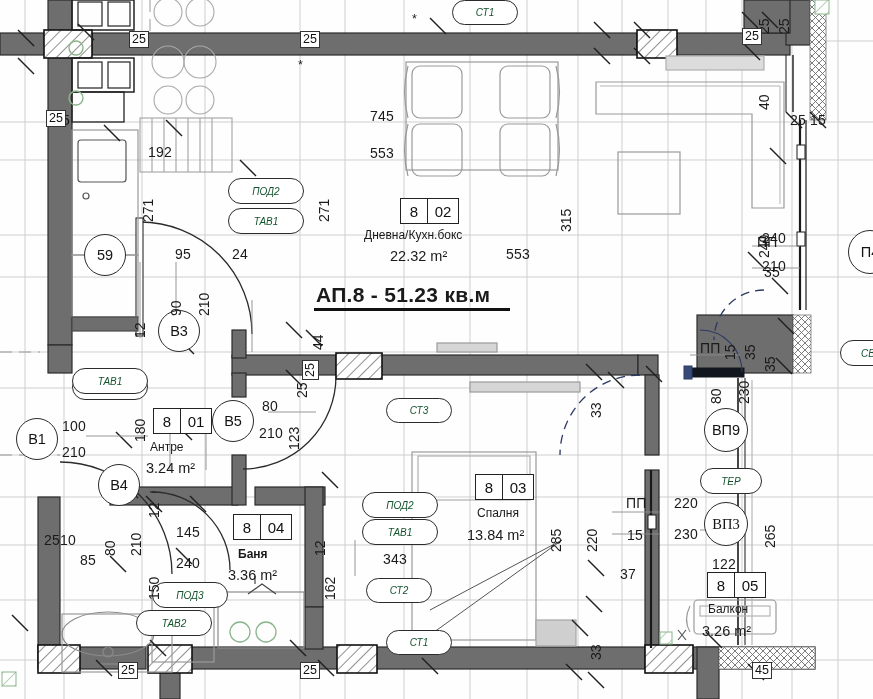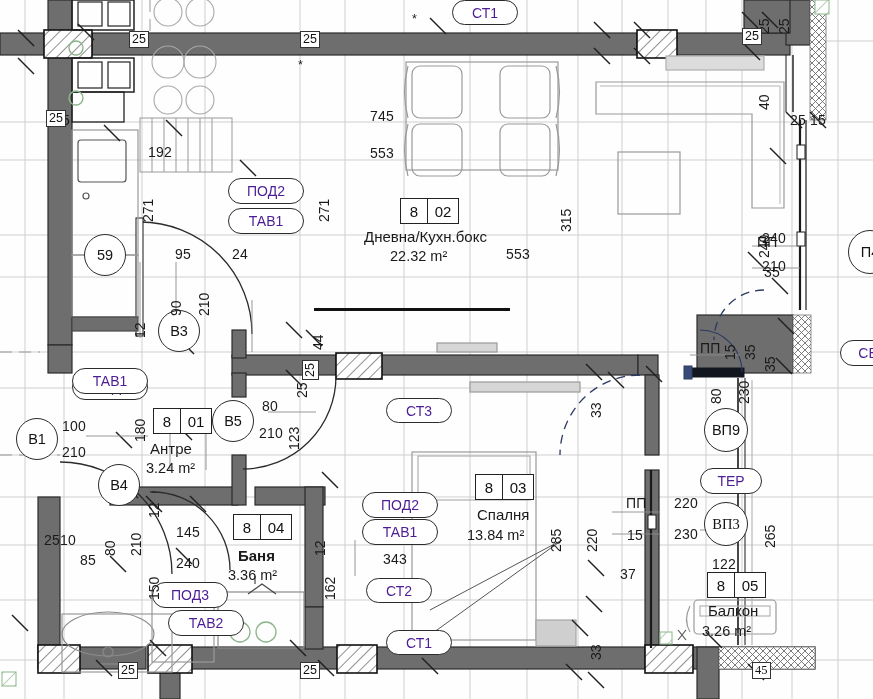--- a/index.html
+++ b/index.html
@@ -4,29 +4,29 @@
 <style>
   html,body{margin:0;padding:0;background:#ffffff;}
   body{font-family:"Liberation Sans","DejaVu Sans",sans-serif;}
   #plan{position:relative;width:873px;height:699px;background:#fefefe;overflow:hidden;}
   #plan svg{position:absolute;left:0;top:0;}
 
   
   .t{position:absolute;white-space:nowrap;color:#1a1a1a;font-family:"Liberation Sans","DejaVu Sans",sans-serif;}
   .dim{font-size:14px;letter-spacing:.2px;}
   .dimv{font-size:14px;transform-origin:left top;transform:rotate(-90deg);}
-  .roomname{font-size:15px;}
+  .roomname{font-size:12px;}
   .roomarea{font-size:14.5px;}
   .title{font-size:21px;font-weight:bold;letter-spacing:.3px;}
   .small{font-size:12.5px;}
 
   
   .pill{position:absolute;border:1.3px solid #2b2b2b;border-radius:999px;
         background:#ffffff;display:flex;align-items:center;justify-content:center;
-        font-size:14px;color:#4c1d95;}
+        font-size:10px;color:#14532d;font-style:italic;}
   
   .circ{position:absolute;border:1.3px solid #2b2b2b;border-radius:50%;
         background:#ffffff;display:flex;align-items:center;justify-content:center;
         font-size:14.5px;color:#141414;}
   
   .idbox{position:absolute;display:flex;border:1.4px solid #222;background:#fff;}
   .idbox > span{display:flex;align-items:center;justify-content:center;font-size:15px;color:#111;}
   .idbox > span.c1{width:26px;height:24px;border-right:1.4px solid #222;}
   .idbox > span.c2{width:30px;height:24px;}
   
@@ -353,20 +353,21 @@
       <line x1="752" y1="246" x2="800" y2="246"></line>
       <line x1="752" y1="268" x2="800" y2="268"></line>
       <line x1="612" y1="512" x2="660" y2="512"></line>
       <line x1="612" y1="534" x2="660" y2="534"></line>
       <line x1="700" y1="530" x2="740" y2="530"></line>
       <line x1="716" y1="576" x2="740" y2="596"></line>
       <line x1="690" y1="355" x2="740" y2="355"></line>
     </g>
   </svg>
 
+  <div class="t title" style="left:316px; top:283px;">АП.8 - 51.23 кв.м</div>
   <div class="titleunderline" style="left:314px; top:308px; width:196px;"></div>
 
   <div class="idbox" style="left:400px; top:198px;">
     <span class="c1">8</span>
     <span class="c2">02</span>
   </div>
   <div class="t roomname" style="left:364px; top:228px;">Дневна/Кухн.бокс</div>
   <div class="t roomarea" style="left:390px; top:248px;">22.32 m²</div>
 
   <div class="idbox" style="left:475px; top:474px;">
@@ -400,21 +401,21 @@
   <div class="pill" style="left:72px;  top:338px; width:74px; height:24px;margin-top:36px;">ПОД1</div>
   <div class="pill" style="left:72px;  top:368px; width:74px; height:24px;">ТАВ1</div>
 
   <div class="pill" style="left:228px; top:178px; width:74px; height:24px;">ПОД2</div>
   <div class="pill" style="left:228px; top:208px; width:74px; height:24px;">ТАВ1</div>
 
   <div class="pill" style="left:362px; top:492px; width:74px; height:24px;">ПОД2</div>
   <div class="pill" style="left:362px; top:519px; width:74px; height:24px;">ТАВ1</div>
 
   <div class="pill" style="left:152px; top:582px; width:74px; height:24px;">ПОД3</div>
-  <div class="pill" style="left:168px; top:610px; width:74px; height:24px;">ТАВ2</div>
+  <div class="pill" style="left:136px; top:610px; width:74px; height:24px;">ТАВ2</div>
 
   <div class="pill" style="left:452px; top:0px;   width:64px; height:23px;">СТ1</div>
   <div class="pill" style="left:386px; top:398px; width:64px; height:23px;">СТ3</div>
   <div class="pill" style="left:366px; top:578px; width:64px; height:23px;">СТ2</div>
   <div class="pill" style="left:386px; top:630px; width:64px; height:23px;">СТ1</div>
 
   <div class="pill" style="left:700px; top:468px; width:60px; height:24px;">ТЕР</div>
 
   <div class="circ" style="left:16px;  top:418px; width:40px; height:40px;">В1</div>
   <div class="circ" style="left:158px; top:310px; width:40px; height:40px;">В3</div>
@@ -487,18 +488,18 @@
   <div class="t dimv" style="left:756px; top:34px;">25</div>
   <div class="t dimv" style="left:776px; top:34px;">25</div>
 
   <div class="dimbox" style="left:129px; top:31px;">25</div>
   <div class="dimbox" style="left:300px; top:31px;">25</div>
   <div class="dimbox" style="left:742px; top:28px;">25</div>
   <div class="dimbox" style="left:46px;  top:110px;">25</div>
   <div class="dimbox" style="left:118px; top:662px;">25</div>
   <div class="dimbox" style="left:300px; top:662px;">25</div>
   <div class="dimboxv" style="left:302px; top:380px;">25</div>
-  <div class="dimbox" style="left:752px; top:662px;font-family:Liberation Serif, serif;">45</div>
+  <div class="dimbox" style="left:752px; top:662px;">45</div>
 
   <div class="t small" style="left:412px; top:12px;">*</div>
   <div class="t small" style="left:298px; top:58px;">*</div>
 
 </div>
 
 </body></html>

